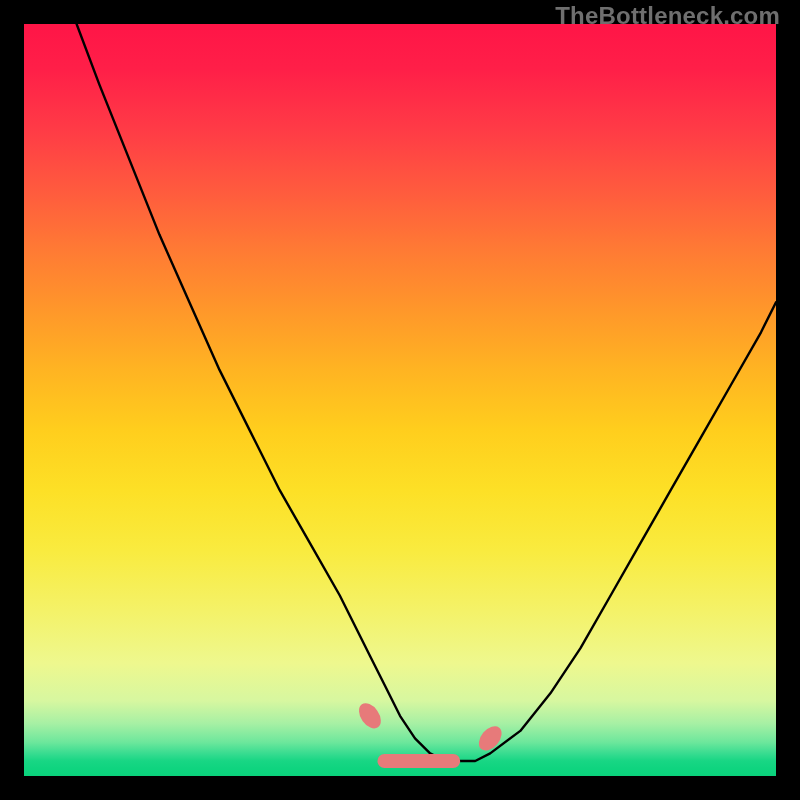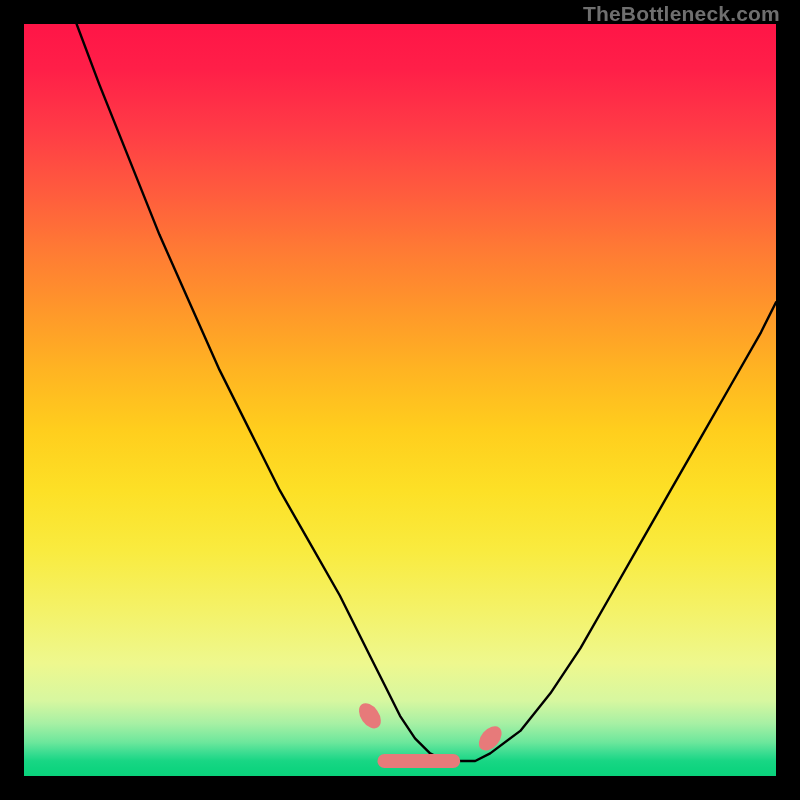--- a/index.html
+++ b/index.html
@@ -53,21 +53,21 @@
   }
   .svg-layer {
     position: absolute;
     inset: 0;
   }
   .watermark {
     position: absolute;
     top: 2px;
     right: 20px;
     color: #6f6f6f;
-    font-size: 21px;
+    font-size: 24px;
     font-weight: 600;
     letter-spacing: 0.2px;
     user-select: none;
   }
 </style>
 </head>
 <body>
 
 <div class="frame">
 

